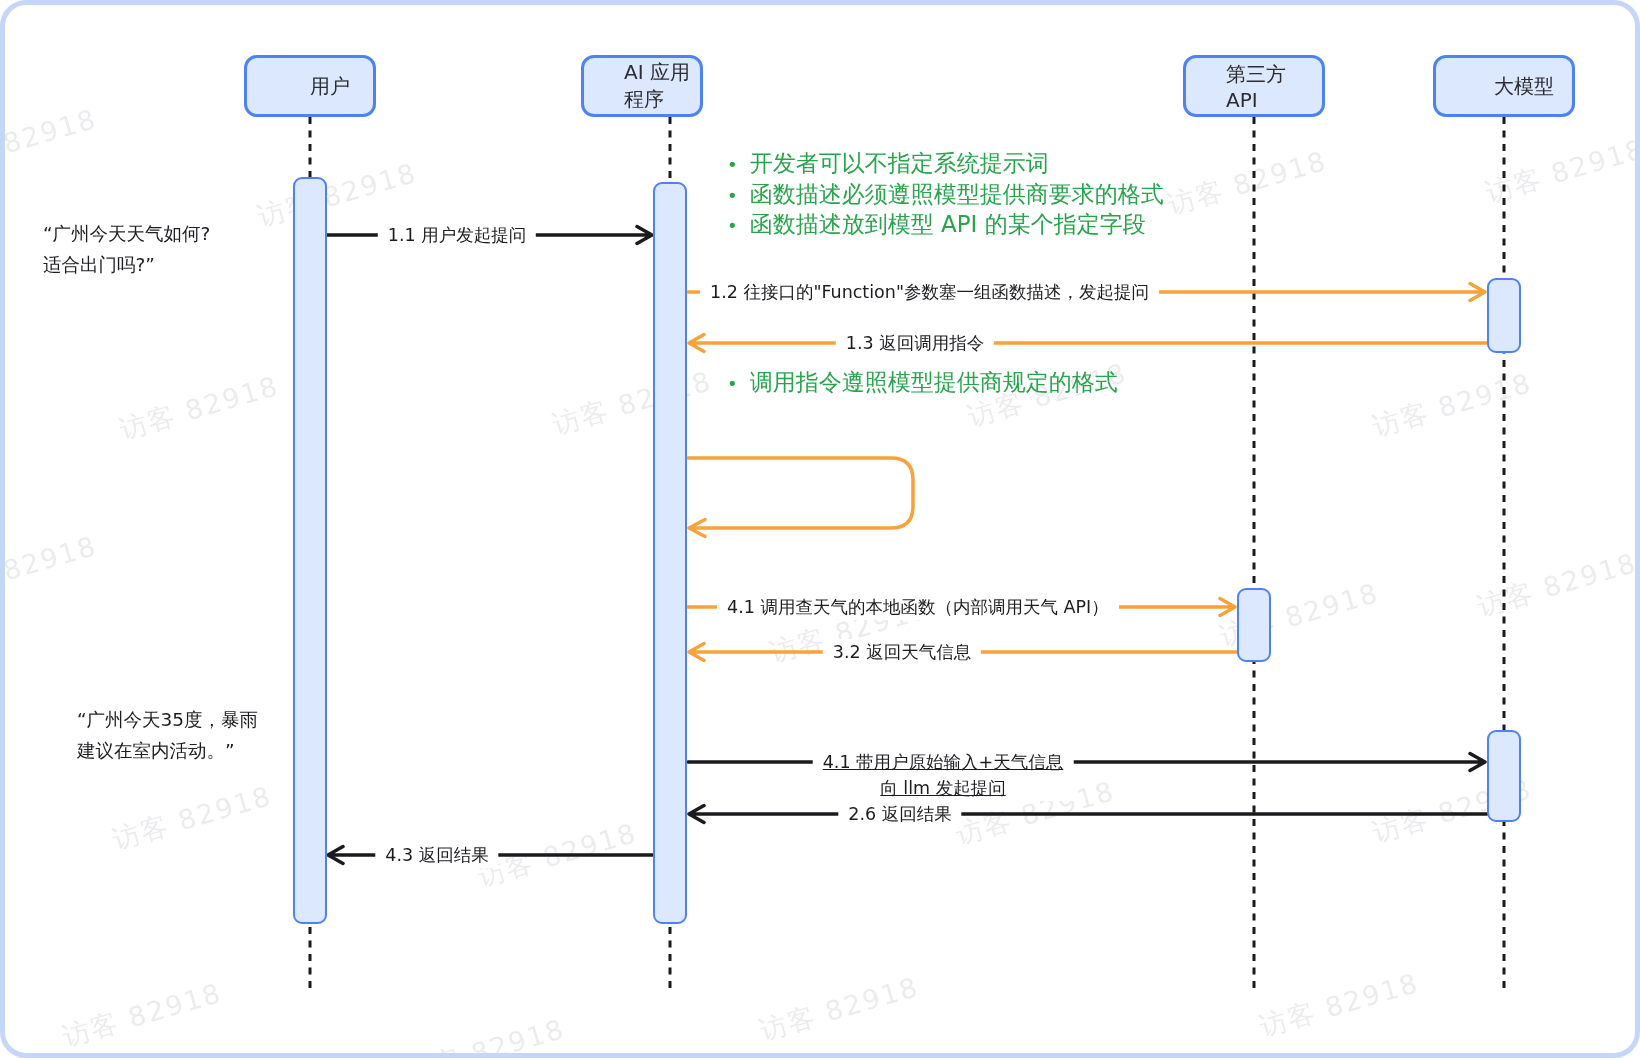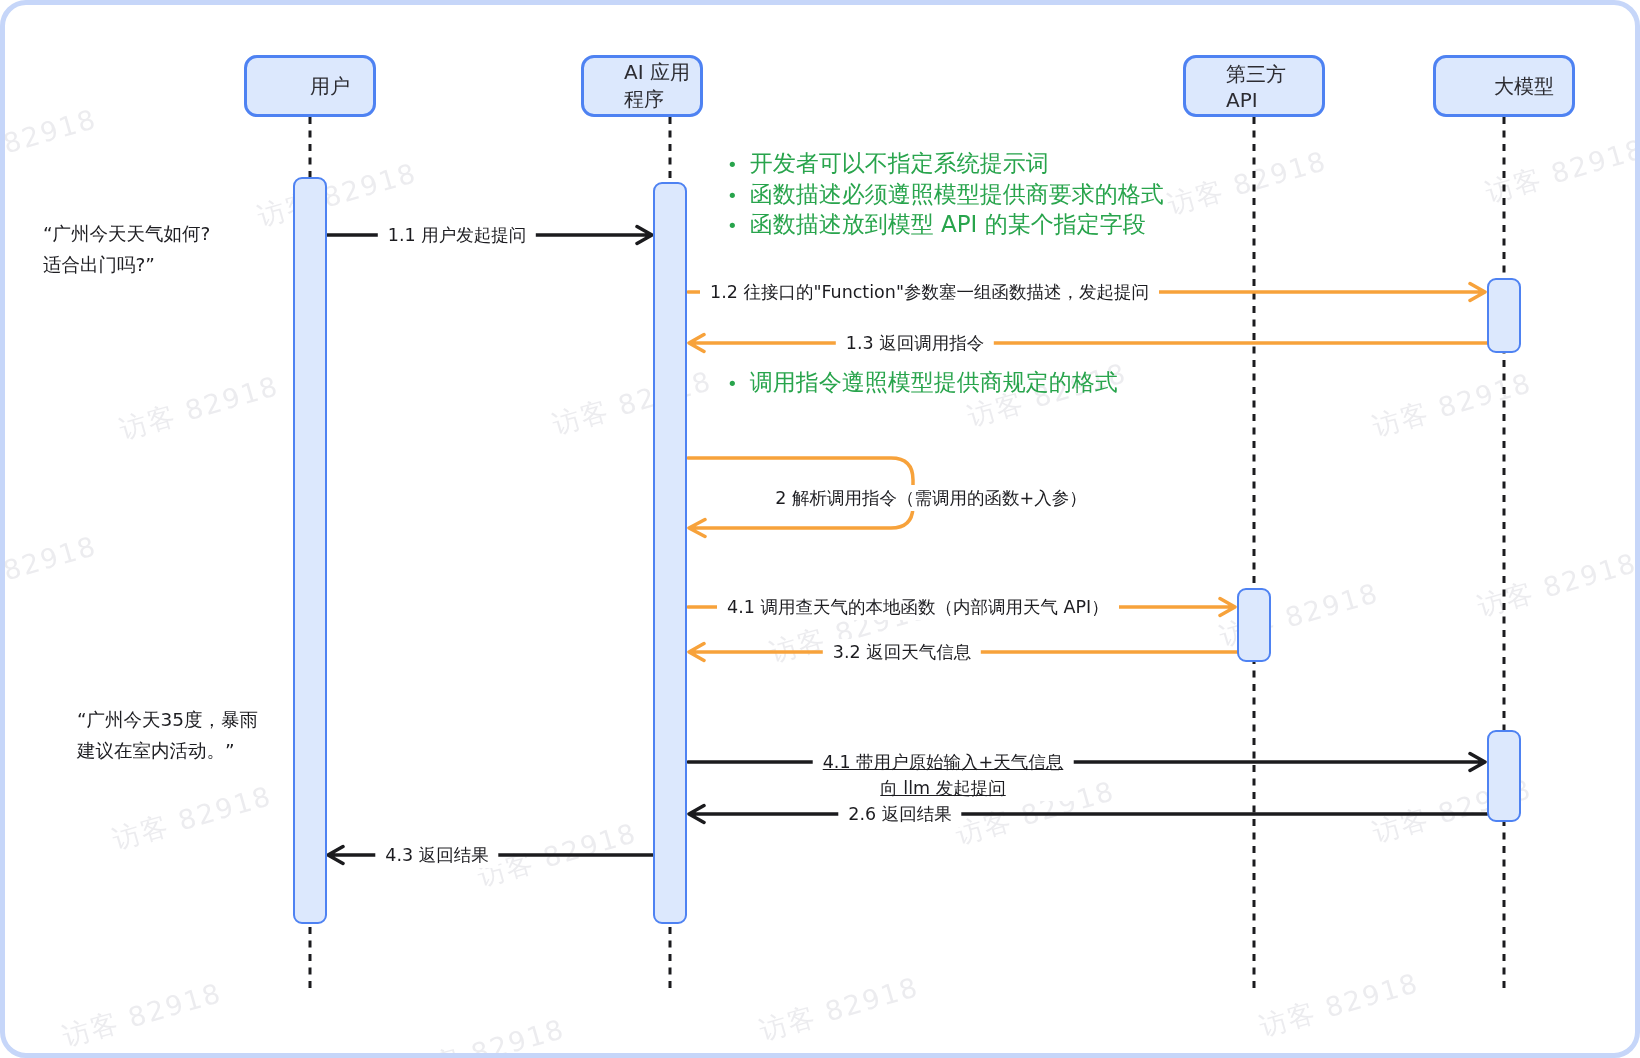--- a/index.html
+++ b/index.html
@@ -134,21 +134,20 @@
     <div>适合出门吗?”</div>
   </div>
   <div class="quote" style="left:72px;top:699px">
     <div>“广州今天35度，暴雨</div>
     <div>建议在室内活动。”</div>
   </div>
 
   <div class="msg center" style="left:452px;top:217px">1.1 用户发起提问</div>
   <div class="msg" style="left:695px;top:274px">1.2 往接口的"Function"参数塞一组函数描述，发起提问</div>
   <div class="msg center" style="left:910px;top:325px">1.3 返回调用指令</div>
-  <div class="msg center" style="left:926px;top:480px">2 解析调用指令（需调用的函数+入参）</div>
   <div class="msg" style="left:712px;top:589px">4.1 调用查天气的本地函数（内部调用天气 API）</div>
   <div class="msg center" style="left:897px;top:634px">3.2 返回天气信息</div>
   <div class="msg center two-line" style="left:938px;top:744px">
     <div>4.1 带用户原始输入+天气信息</div>
     <div>向 llm 发起提问</div>
   </div>
   <div class="msg center" style="left:895px;top:796px">2.6 返回结果</div>
   <div class="msg center" style="left:432px;top:837px">4.3 返回结果</div>
 
 </div>

